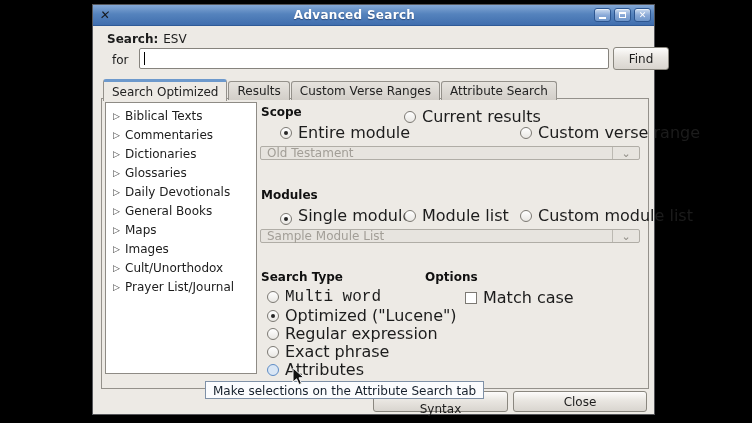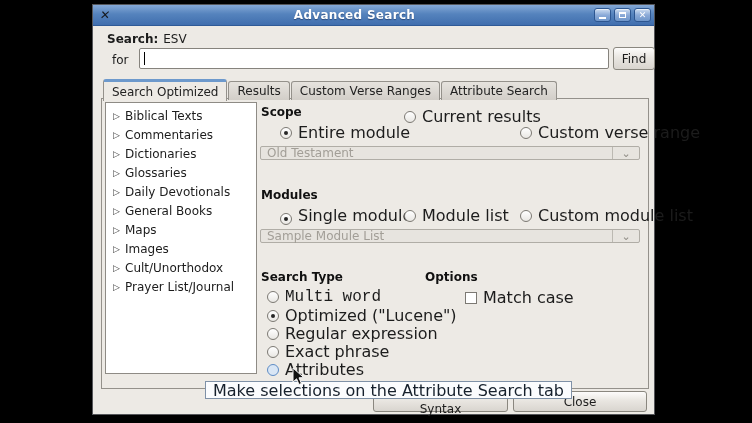--- a/index.html
+++ b/index.html
@@ -36,21 +36,21 @@
     border:1px solid #86837d;border-radius:2px;background:#fff;padding:0 4px;
     font-family:inherit;font-size:12px;outline:none;
   }
   .caret{position:absolute;left:51px;top:47px;width:1px;height:13px;background:#000;}
   .btn{
     border:1px solid #8a877f;border-radius:3px;color:#1c1c1c;
     background:linear-gradient(#fdfcfb,#e9e6e1 45%,#d9d5cf);
     font-family:inherit;font-size:12px;box-sizing:border-box;
     display:flex;align-items:center;justify-content:center;
   }
-  .find-btn{position:absolute;left:520px;top:42px;width:42px;height:23px;}
+  .find-btn{position:absolute;left:520px;top:42px;width:56px;height:23px;}
   
   .tabs{position:absolute;left:10px;top:74px;height:21px;display:flex;align-items:flex-end;z-index:3;}
   .tab{
     height:19px;padding:0 8px;margin-right:1px;display:flex;align-items:center;
     background:linear-gradient(#e6e3de,#d2cec8);border:1px solid #94918b;border-bottom:none;
     border-radius:3px 3px 0 0;font-size:12px;color:#222;box-sizing:border-box;white-space:nowrap;
   }
   .tab.active{
     height:22px;background:#edeae5;border-top:3px solid #6d99cc;position:relative;
     margin-bottom:-1px;z-index:4;
@@ -82,21 +82,21 @@
     background:#e7e4df;border:1px solid #b0ada6;border-radius:2px;
   }
   .combo-text{flex:1;padding-left:6px;color:#a29e97;font-size:12px;white-space:nowrap;overflow:hidden;}
   .combo-btn{width:26px;align-self:stretch;border-left:1px solid #bcb9b2;display:flex;align-items:center;justify-content:center;color:#908d86;font-size:11px;}
   
   .lucene-btn{position:absolute;left:280px;top:386px;width:135px;height:21px;}
   .close-btn{position:absolute;left:420px;top:386px;width:134px;height:21px;}
   
   .tooltip{
     position:absolute;left:205px;top:381px;height:18px;z-index:20;box-sizing:border-box;
-    background:#fbfcfe;border:1px solid #7f91a7;padding:1px 7px 0 7px;font-size:16px;color:#16202c;
+    background:#fbfcfe;border:1px solid #7f91a7;padding:1px 7px 0 7px;font-size:12px;color:#16202c;
     white-space:nowrap;display:flex;align-items:center;
   }
   .cursor{position:absolute;left:292px;top:367px;z-index:30;}
 </style>
 </head>
 <body>
 
 <div class="dialog">
 
   <div class="titlebar">

